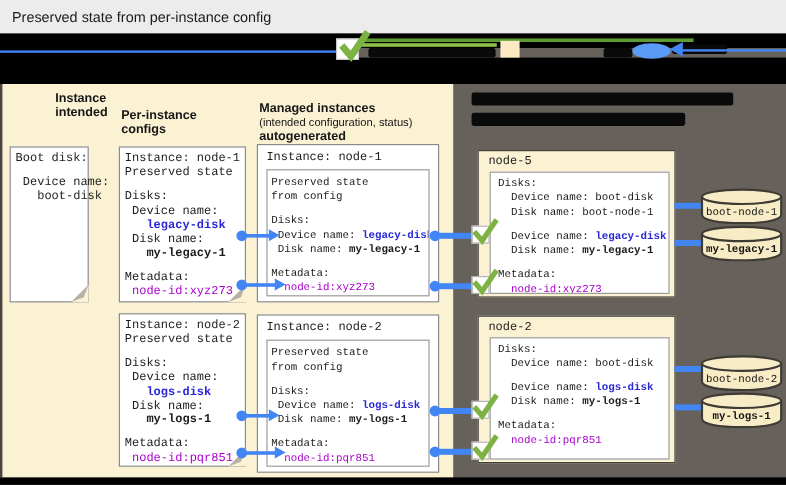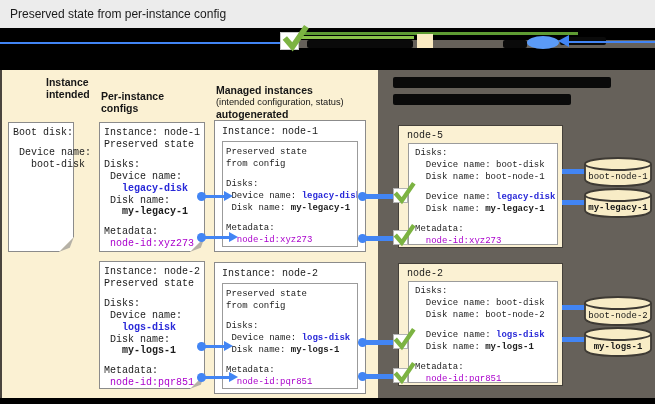--- a/index.html
+++ b/index.html
@@ -184,21 +184,20 @@
           <div class="mline"><span>  </span><span class="purple">node-id:xyz273</span></div>
         </div>
     </div>
   </div>
   <div class="nodebox" style="left:398px;top:263px;width:165px;height:123px;">
     <div class="abs monotitle" style="left:8px;top:4px;">node-2</div>
     <div class="innerbox inner9" style="left:9px;top:17px;width:150px;height:102px;padding:3px 0 0 6px;">
       <div>
           <div class="mline"><span>Disks:</span></div>
           <div class="mline"><span>  Device name: boot-disk</span></div>
-          <div class="mline"><span>  Disk name: boot-node-2</span></div>
           <div class="mline gap"><span> </span></div>
           <div class="mline"><span>  Device name: </span><span class="blue">logs-disk</span></div>
           <div class="mline"><span>  Disk name: </span><span class="bold">my-logs-1</span></div>
           <div class="mline gap"><span> </span></div>
           <div class="mline"><span>Metadata:</span></div>
           <div class="mline"><span>  </span><span class="purple">node-id:pqr851</span></div>
         </div>
     </div>
   </div>
 

